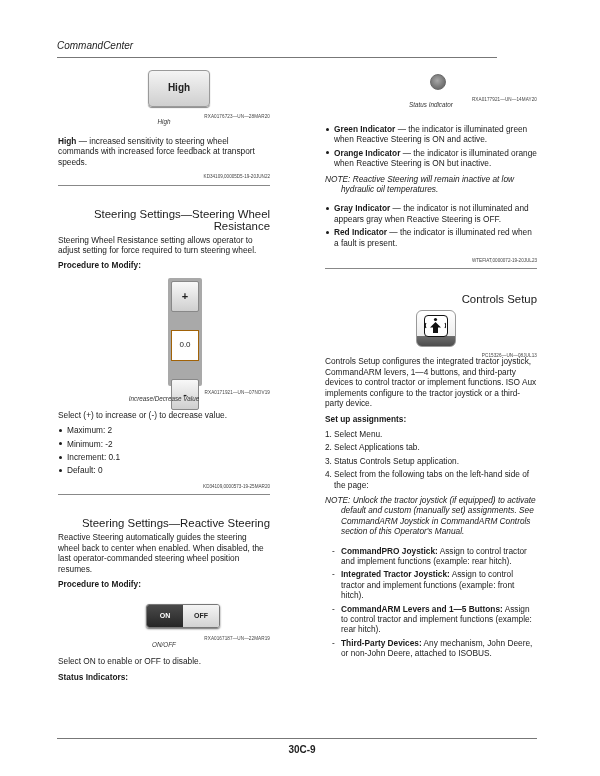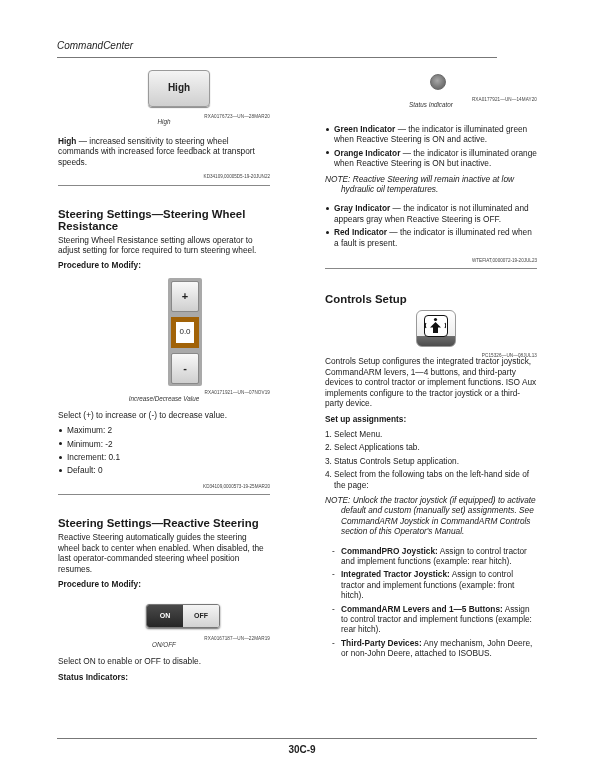--- a/index.html
+++ b/index.html
@@ -14,21 +14,21 @@
     .col-right { left: 325px; }
 
     .fig { position: relative; }
     .fig-id { position: absolute; right: 0; font-size: 4.6px; color: #444; letter-spacing: 0.1px; }
     .fig-cap { position: absolute; font-size: 6.3px; font-style: italic; color: #333; text-align: center; width: 100%; }
 
     .p { margin: 0 0 5px 0; }
     .b { font-weight: bold; }
     .ref { text-align: right; font-size: 4.6px; color: #444; margin-top: 2px; padding-bottom: 2px; border-bottom: 1px solid #888; }
 
-    h2 { font-size: 11.4px; line-height: 12px; font-weight: bold; margin: 0 0 3px 0; color: #1a1a1a; }
+    h2 { font-size: 11.4px; line-height: 12px; font-weight: normal; margin: 0 0 3px 0; color: #1a1a1a; text-align: right; }
 
     ul.bul { list-style: none; margin: 0 0 4px 0; }
     ul.bul li { position: relative; padding-left: 9px; margin-bottom: 3px; }
     ul.bul li::before { content: ""; position: absolute; left: 1px; top: 3.5px; width: 3px; height: 3px; border-radius: 50%; background: #1a1a1a; }
 
     .note { font-style: italic; padding-left: 16px; text-indent: -16px; margin: 5px 0 9px 0; }
 
     ol.steps { list-style: none; margin: 0 0 4px 0; }
     ol.steps li { position: relative; padding-left: 9px; margin-bottom: 3px; }
     ol.steps li .num { position: absolute; left: 0; }
@@ -36,21 +36,21 @@
     ul.dash { list-style: none; margin: 0 0 0 6px; }
     ul.dash li { position: relative; padding-left: 10px; margin-bottom: 3px; }
     ul.dash li .dash-mark { position: absolute; left: 1px; }
 
     
     .high-btn { position: absolute; left: 90px; width: 62px; height: 37px; border: 1px solid #9a9a9a; border-radius: 4px; background: linear-gradient(#f4f4f4, #cfcfcf); display: flex; align-items: center; justify-content: center; font-weight: bold; font-size: 10px; color: #222; box-shadow: 0 1px 1px #888; }
 
     
     .stepper { position: absolute; left: 110px; width: 34px; height: 108px; background: #a9a9a9; border-radius: 2px; padding: 3px; }
     .step-btn { width: 28px; height: 31px; background: linear-gradient(#f8f8f8, #cfcfcf); border: 1px solid #888; border-radius: 2px; display: flex; align-items: center; justify-content: center; font-weight: bold; font-size: 11px; color: #222; }
-    .step-val { width: 28px; height: 31px; margin: 5px 0; background: #fff; border: 5px solid #a16207; display: flex; align-items: center; justify-content: center; font-weight: normal; font-size: 8px; color: #222; }
+    .step-val { width: 28px; height: 31px; margin: 18px 0; background: #fff; border: 1px solid #a16207; display: flex; align-items: center; justify-content: center; font-weight: normal; font-size: 8px; color: #222; }
 
     
     .toggle { position: absolute; left: 88px; width: 74px; height: 24px; border-radius: 3px; overflow: hidden; display: flex; box-shadow: 0 1px 2px #666; border: 1px solid #777; }
     .tog-on { flex: 1; background: linear-gradient(#4a4a4a, #262626); color: #fff; font-weight: bold; font-size: 7px; display: flex; align-items: center; justify-content: center; }
     .tog-off { flex: 1; background: linear-gradient(#f5f5f5, #d3d3d3); color: #222; font-weight: bold; font-size: 7px; display: flex; align-items: center; justify-content: center; }
 
     
     .status-dot { position: absolute; left: 105px; width: 16px; height: 16px; border-radius: 50%; background: radial-gradient(circle at 45% 40%, #a8a8a8 0%, #7a7a7a 55%, #5a5a5a 100%); border: 1px solid #6a6a6a; }
 
     

